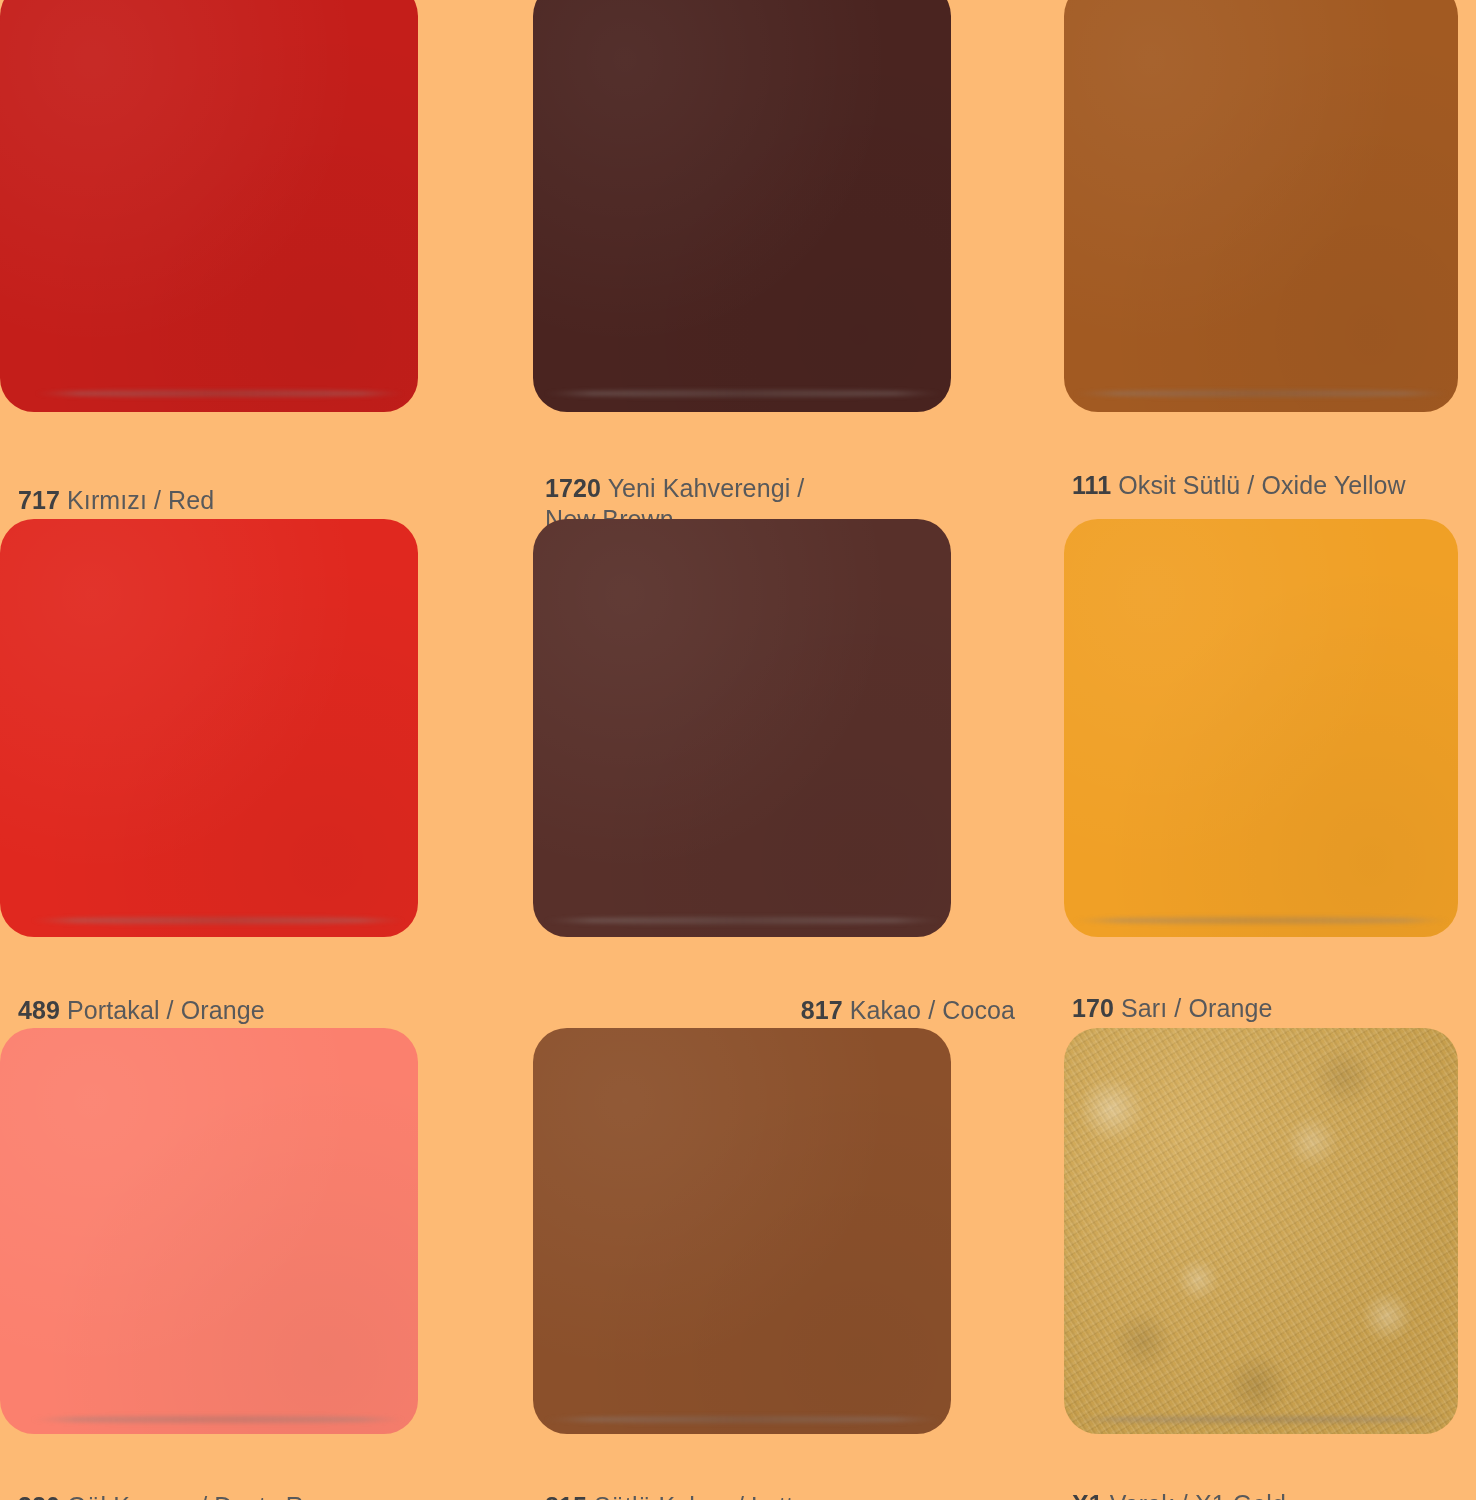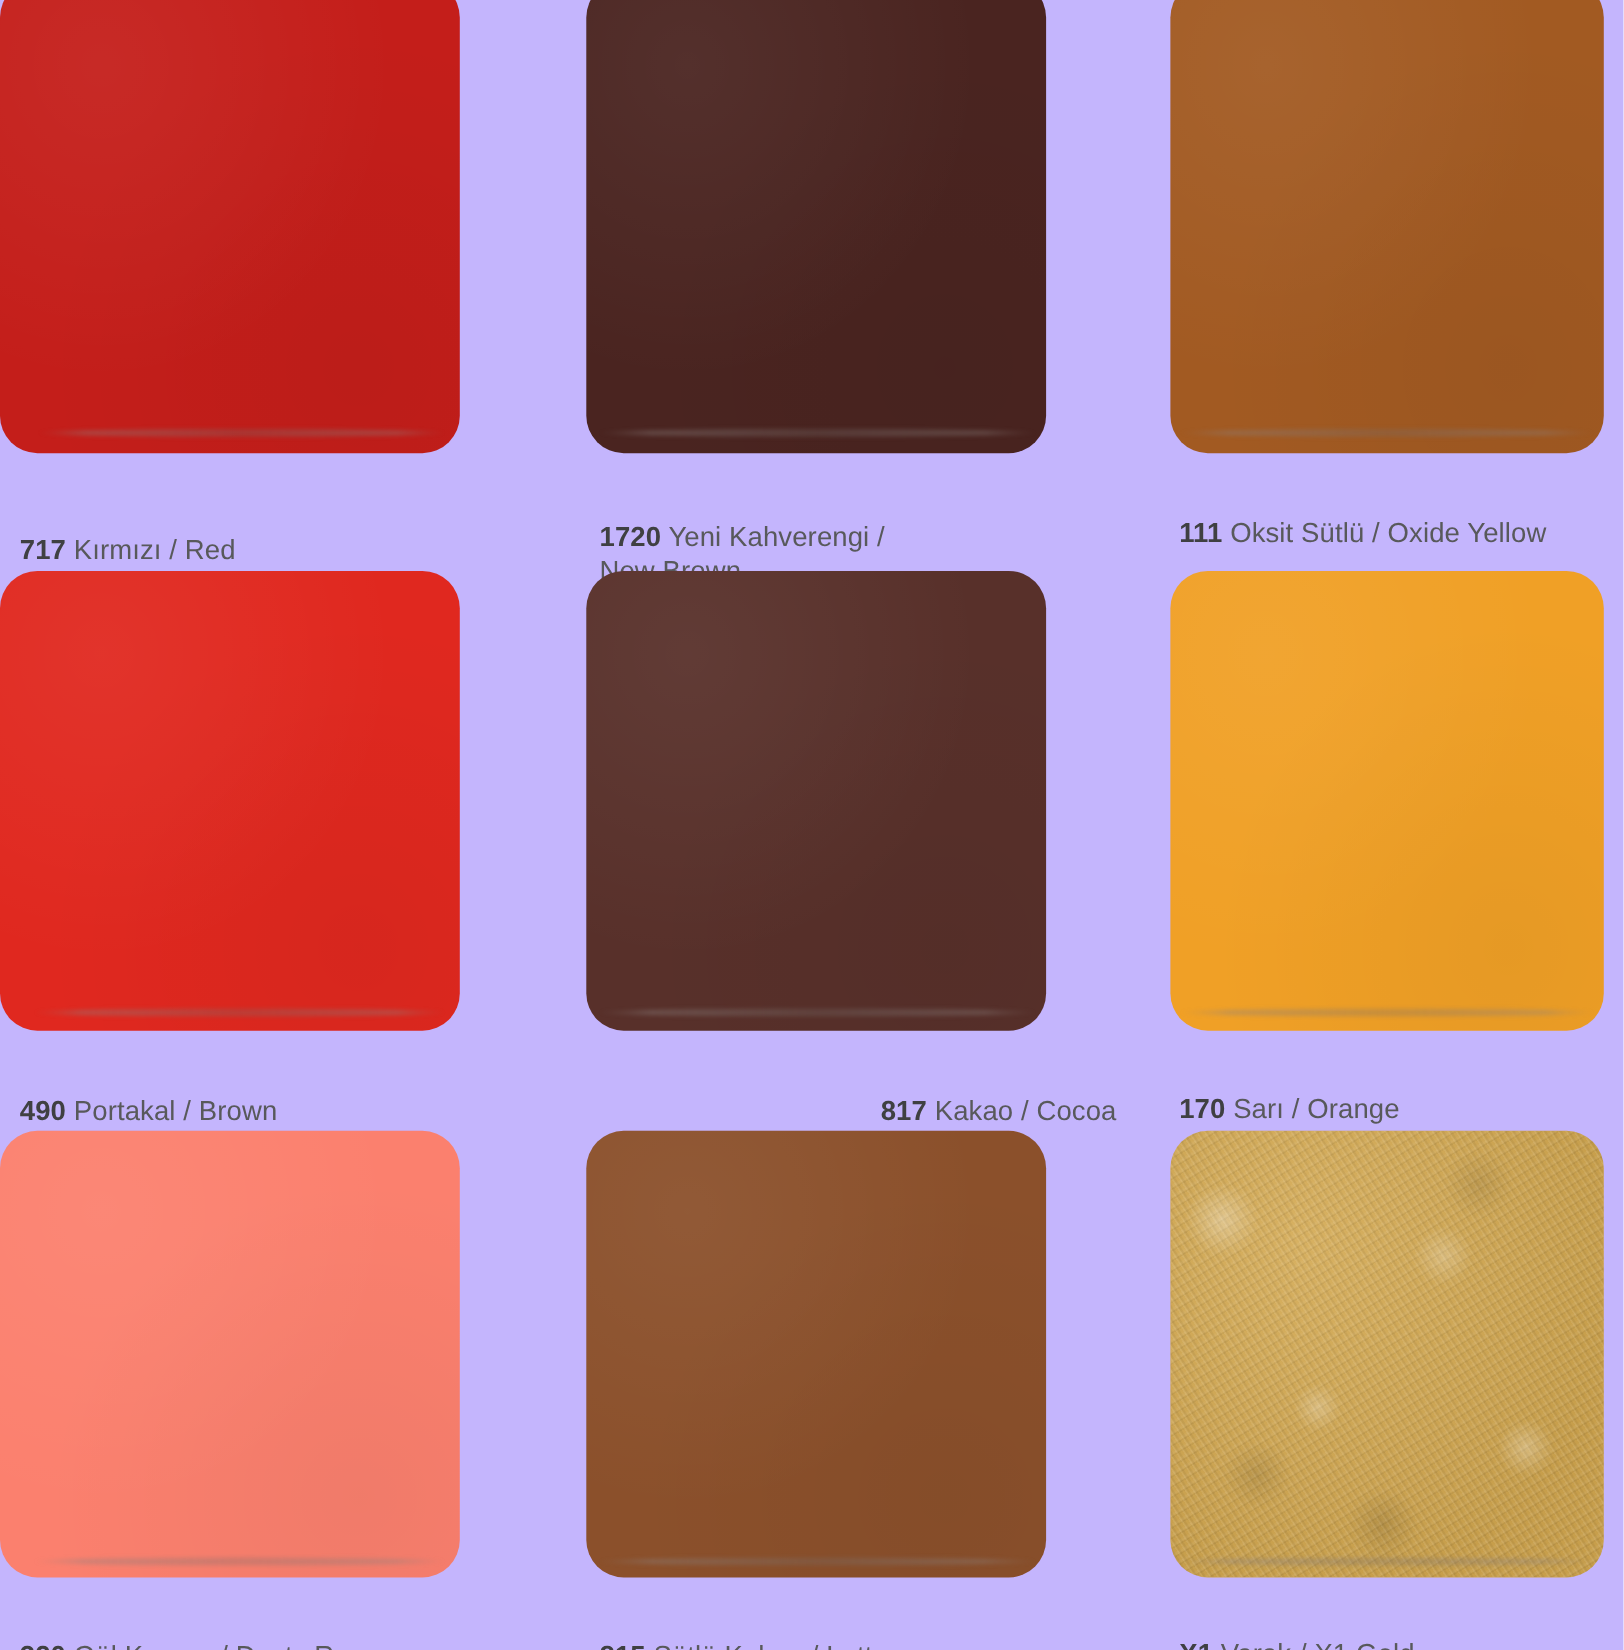--- a/index.html
+++ b/index.html
@@ -12,21 +12,21 @@
     height: 1500px;
     overflow: hidden;
     font-family: "Liberation Sans", sans-serif;
     -webkit-font-smoothing: antialiased;
   }
 
   .chart {
     position: relative;
     width: 1476px;
     height: 1500px;
-    background: #c4b5fd;
+    background: #fdba74;
   }
 
   
   .grid {
     position: absolute;
     left: 0;
     top: 0;
     width: 1476px;
     height: 1500px;
   }
@@ -139,21 +139,21 @@
         <span class="code">111</span><span> </span><span class="name">Oksit Sütlü / Oxide Yellow</span>
       </div>
     </div>
 
     <div class="cell" style="left:0px; top:519px;">
       <div class="swatch" id="sw4" style="width: 418px; height: 418px; background-color: rgb(224, 40, 31);">
         <div class="tone"></div>
       </div>
       <div class="shadow" style="left:30px; top:398px; width:376px;"></div>
       <div class="label" style="left:18px; top:445px; width:470px;">
-        <span class="code">490</span><span> </span><span class="name">Portakal / Brown</span>
+        <span class="code">489</span><span> </span><span class="name">Portakal / Orange</span>
       </div>
     </div>
 
     <div class="cell" style="left:533px; top:519px;">
       <div class="swatch" id="sw5" style="width: 418px; height: 418px; background-color: rgb(88, 48, 42);">
         <div class="tone"></div>
       </div>
       <div class="shadow" style="left:10px; top:398px; width:400px;"></div>
       <div class="label" style="left:12px; top:445px; width:470px;text-align:right;">
         <span class="code">817</span><span> </span><span class="name">Kakao / Cocoa</span>

